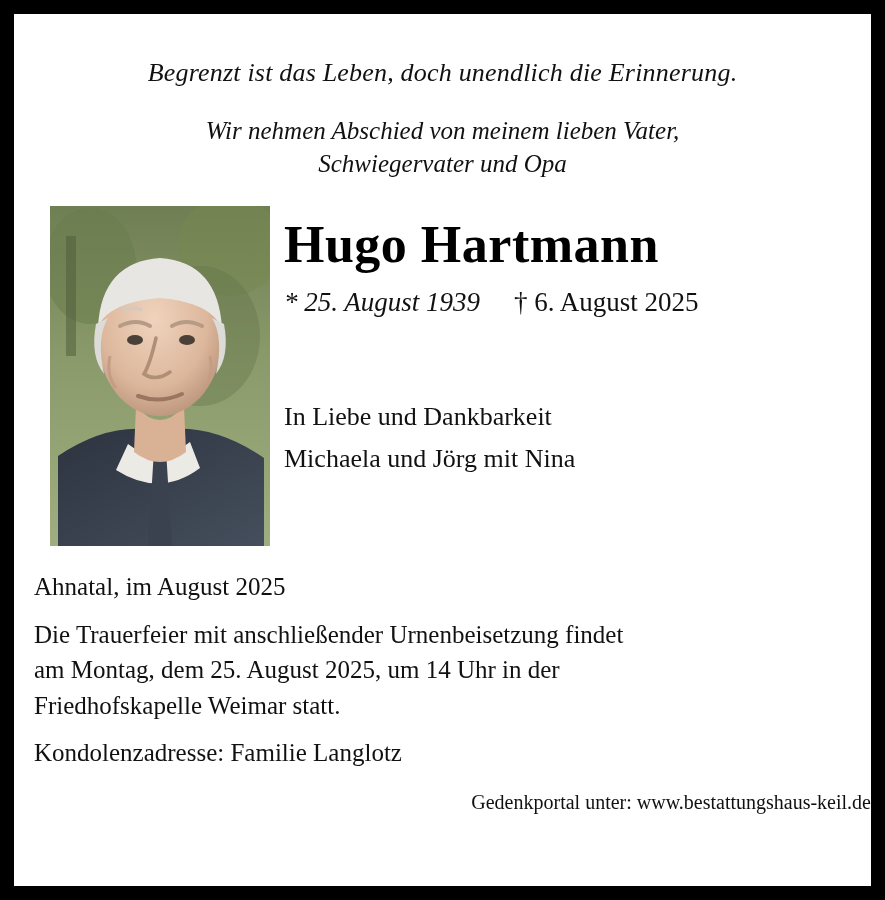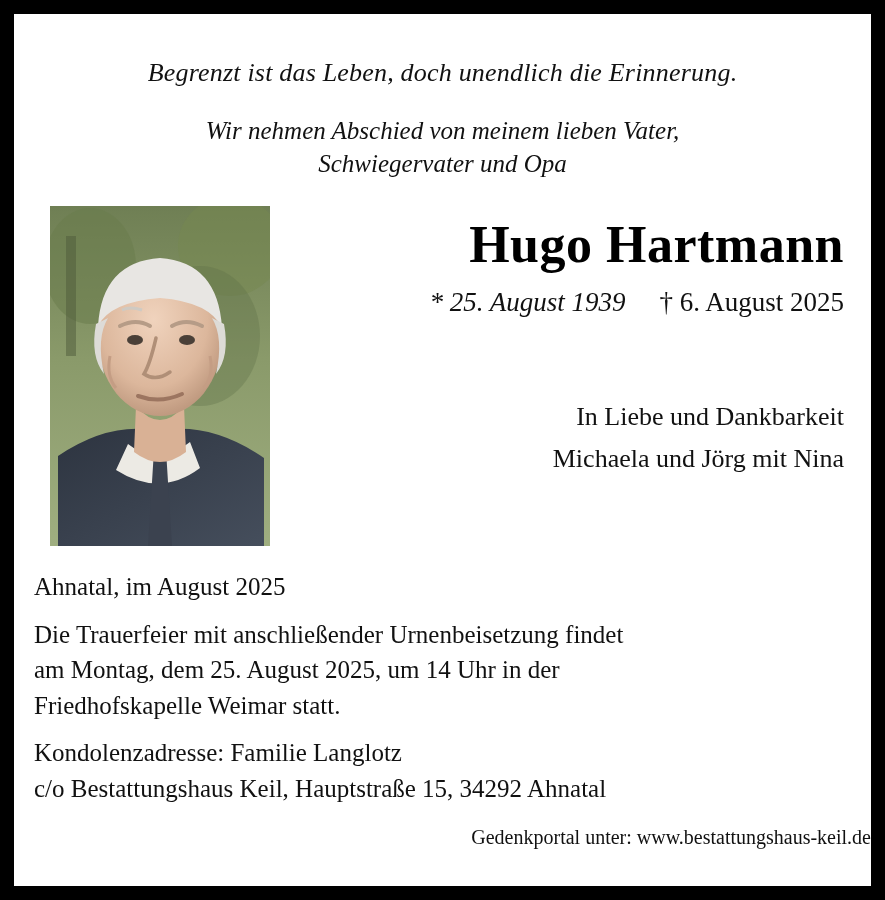--- a/index.html
+++ b/index.html
@@ -56,21 +56,21 @@
     background: #5e6b4a;
   }
   .portrait svg {
     display: block;
   }
   .name-block {
     position: absolute;
     left: 270px;
     top: 0px;
     width: 560px;
-    text-align: right;
+    text-align: left;
   }
   .deceased-name {
     font-size: 52px;
     font-weight: bold;
     color: #000;
     letter-spacing: 0.5px;
     line-height: 1.1;
     margin-top: 10px;
   }
   .dates {
@@ -176,19 +176,18 @@
 
   <div class="details">
     <div class="place-date">Ahnatal, im August  2025</div>
     <div class="ceremony">
       <div>Die Trauerfeier mit anschließender Urnenbeisetzung findet</div>
       <div>am Montag, dem 25. August 2025, um 14 Uhr in der</div>
       <div>Friedhofskapelle Weimar statt.</div>
     </div>
     <div class="condolence">
       <div>Kondolenzadresse: Familie Langlotz</div>
-      <div>c/o Bestattungshaus Keil, Hauptstraße 15, 34292 Ahnatal</div>
     </div>
   </div>
 
   <div class="portal">Gedenkportal unter: www.bestattungshaus-keil.de</div>
 
 </div>
 
 </body></html>

